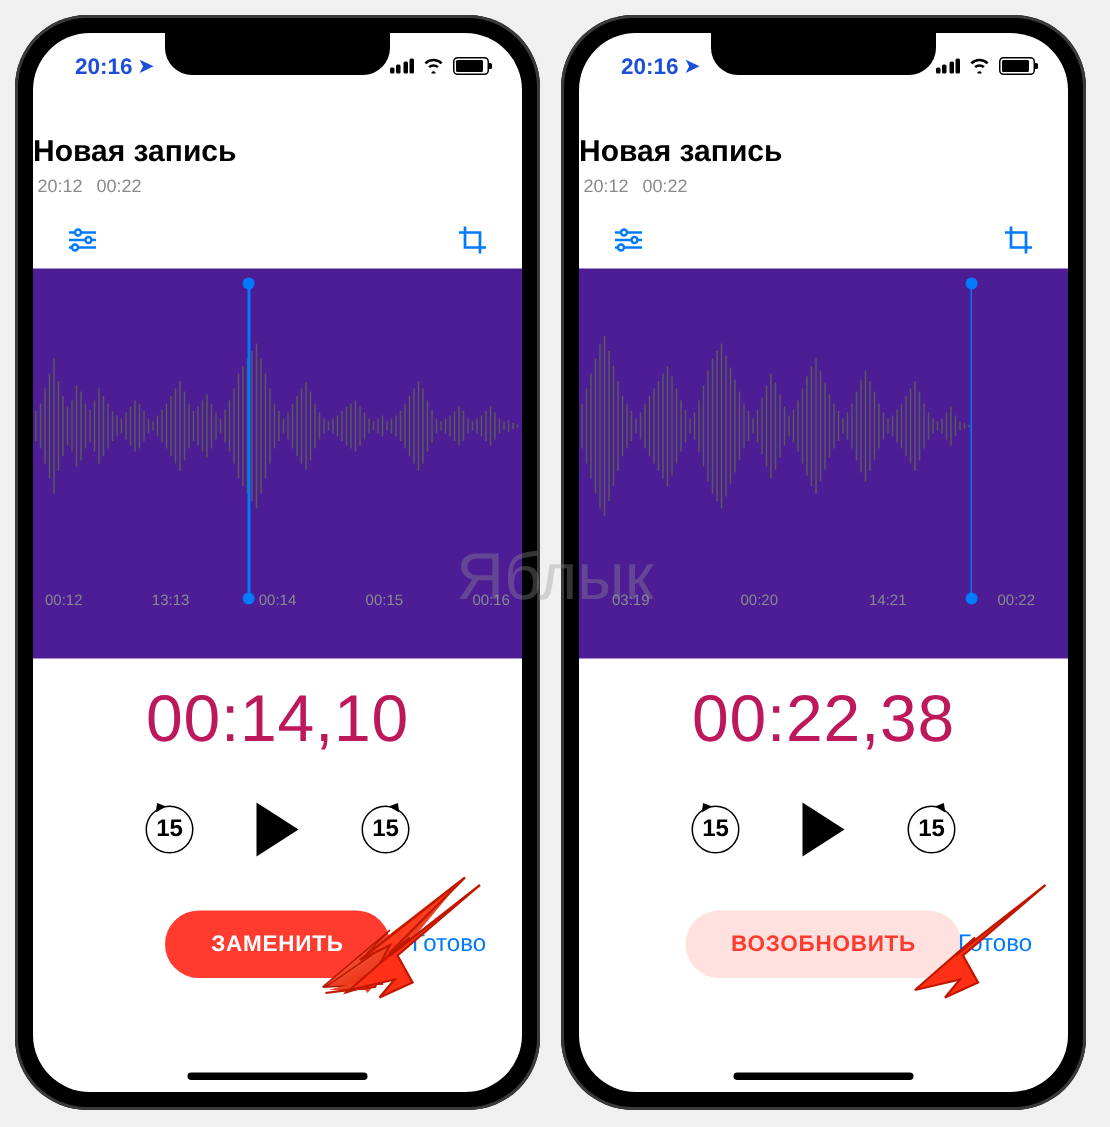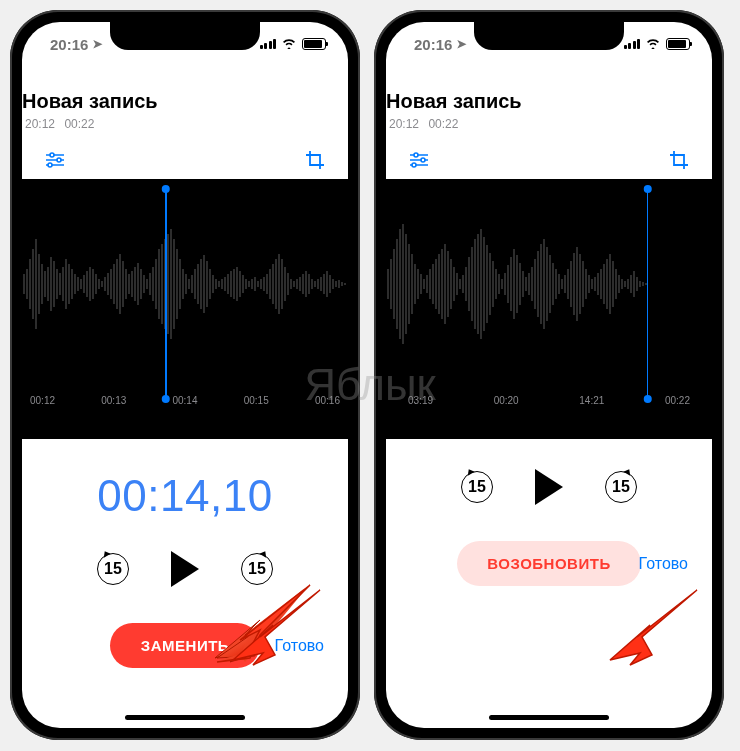--- a/index.html
+++ b/index.html
@@ -45,21 +45,21 @@
     z-index: 10;
   }
   .status-bar {
     height: 44px;
     display: flex;
     justify-content: space-between;
     align-items: center;
     padding: 0 22px 0 28px;
     font-size: 15px;
     font-weight: 600;
-    color: #737373;
+    color: #1d4ed8;
     gap: 36px;
   }
   .sb-left { display: flex; align-items: center; gap: 4px; }
   .sb-right { display: flex; align-items: center; gap: 5px; }
   .loc-arrow { font-size: 12px; transform: rotate(0deg); }
   .signal { display: flex; align-items: flex-end; gap: 1.5px; }
   .signal span { width: 3px; background: #000; border-radius: 1px; }
   .signal span:nth-child(1){height:4px}.signal span:nth-child(2){height:6px}
   .signal span:nth-child(3){height:8px}.signal span:nth-child(4){height:10px}
   .battery { width: 24px; height: 12px; border: 1.5px solid #000; border-radius: 3px; position: relative; }
@@ -78,21 +78,21 @@
   .tools {
     display: flex;
     justify-content: space-between;
     padding: 12px 22px 8px;
   }
   .tool { color: #007aff; width: 22px; height: 22px; }
 
   .wave-wrap {
     flex: 0 0 auto;
     height: 260px;
-    background: #000000;
+    background: #4c1d95;
     position: relative;
     overflow: hidden;
   }
   .wave { width: 100%; height: 210px; display: block; }
   .ruler {
     display: flex;
     justify-content: space-between;
     font-size: 10px;
     color: #8a8a8e;
     padding: 0 8px;
@@ -111,22 +111,22 @@
     height: 8px;
     background: #007aff;
     border-radius: 50%;
     transform: translateX(-3.25px);
   }
 
   .time-display {
     text-align: center;
     font-size: 44px;
     font-weight: 300;
-    color: #3b82f6;
-    margin-top: 32px;
+    color: #be185d;
+    margin-top: 16px;
     letter-spacing: 0.5px;
     font-variant-numeric: tabular-nums;
   }
 
   .controls {
     display: flex;
     justify-content: center;
     align-items: center;
     gap: 42px;
     margin-top: 30px;
@@ -367,21 +367,21 @@
             <line x1="317" y1="101" x2="317" y2="109"></line>
             <line x1="320" y1="103" x2="320" y2="107"></line>
             <line x1="323" y1="104" x2="323" y2="106"></line>
         </g>
       </svg>
       <div class="playhead-line" id="ph-left-line" style="left: 44%;"></div>
       <div class="playhead-dot" id="ph-left-top" style="left: 44%; top: 6px;"></div>
       <div class="playhead-dot" id="ph-left-bot" style="left: 44%; bottom: 36px;"></div>
       <div class="ruler">
         <span>00:12</span>
-        <span>00:13</span>
+        <span>13:13</span>
         <span>00:14</span>
         <span>00:15</span>
         <span>00:16</span>
       </div>
     </div>
 
     <div class="time-display">00:14,10</div>
 
     <div class="controls">
       <div class="skip skip-back">
@@ -551,20 +551,21 @@
       <div class="playhead-dot" id="ph-right-top" style="left: 80%; top: 6px;"></div>
       <div class="playhead-dot" id="ph-right-bot" style="left: 80%; bottom: 36px;"></div>
       <div class="ruler" style="padding:0 22px">
         <span>03:19</span>
         <span>00:20</span>
         <span>14:21</span>
         <span>00:22</span>
       </div>
     </div>
 
+    <div class="time-display">00:22,38</div>
 
     <div class="controls">
       <div class="skip skip-back">
           <span>15</span>
         </div>
       <div class="play"></div>
       <div class="skip skip-fwd">
           <span>15</span>
         </div>
     </div>

